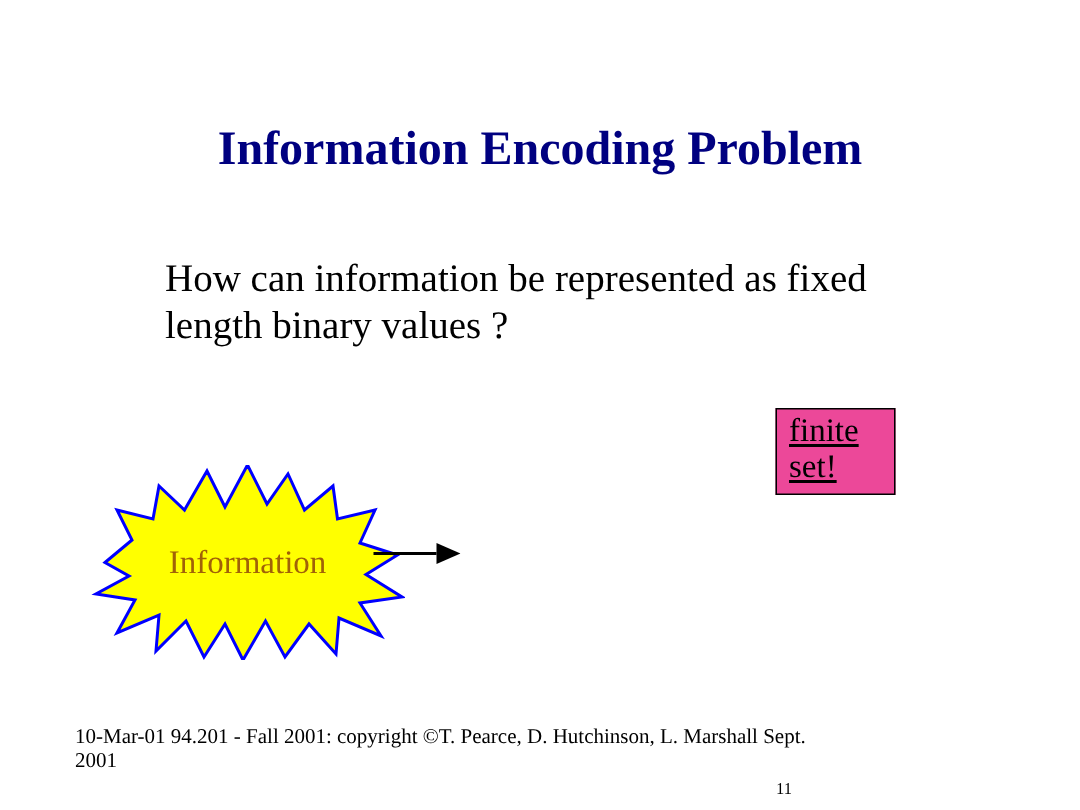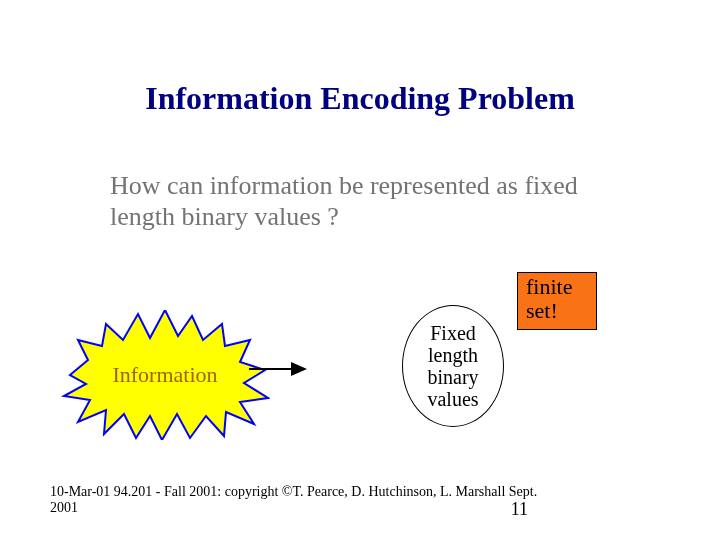--- a/index.html
+++ b/index.html
@@ -26,21 +26,21 @@
     font-size: 32px;
     font-weight: bold;
     color: #000080;
   }
   .body-text {
     position: absolute;
     top: 170px;
     left: 110px;
     width: 480px;
     font-size: 26px;
-    color: #737373;
+    color: #000000;
     line-height: 1.2;
   }
   .starburst-wrap {
     position: absolute;
     top: 310px;
     left: 60px;
     width: 210px;
     height: 130px;
   }
   .starburst-wrap svg {
@@ -97,35 +97,36 @@
   .finite-box {
     position: absolute;
     top: 272px;
     left: 517px;
     width: 80px;
     height: 58px;
     border: 1px solid #000;
     padding: 2px 8px 4px 8px;
     font-size: 22px;
     line-height: 1.1;
-    background: #f97316;
+    background: #ec4899;
     box-sizing: border-box;
+    text-decoration: underline;
   }
   .footer {
     position: absolute;
     bottom: 24px;
     left: 50px;
     font-size: 14px;
     color: #000;
   }
   .pagenum {
     position: absolute;
-    bottom: 20px;
+    bottom: 8px;
     right: 40px;
-    font-size: 18px;
+    font-size: 11px;
     color: #000;
   }
 </style>
 </head>
 <body>
 
 <div class="slide">
 
   <div class="title">Information Encoding Problem</div>
 
@@ -142,22 +143,19 @@
     </svg>
     <div class="starburst-label">Information</div>
   </div>
 
   <svg class="arrow" viewBox="0 0 60 22">
     <line x1="2" y1="11" x2="44" y2="11" stroke="#000" stroke-width="2"></line>
     <polygon points="44,4 60,11 44,18" fill="#000"></polygon>
   </svg>
 
 
-  <div class="oval-wrap">
-    <div class="oval">Fixed length binary values</div>
-  </div>
 
   <div class="finite-box">finite set!</div>
 
   <div class="footer">10-Mar-01 94.201 - Fall 2001: copyright ©T. Pearce, D. Hutchinson, L. Marshall Sept. 2001</div>
   <div class="pagenum">11</div>
 
 </div>
 
 </body></html>

